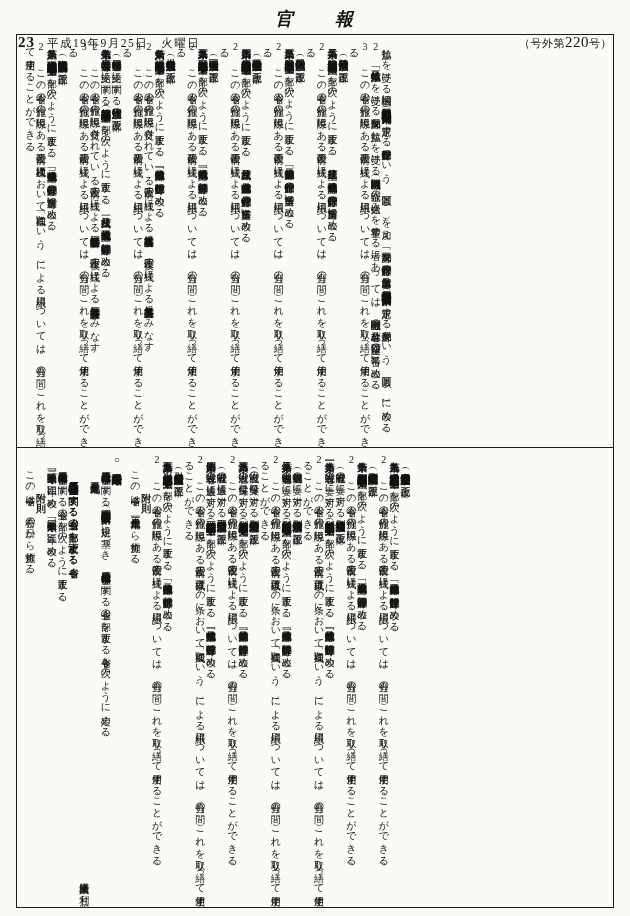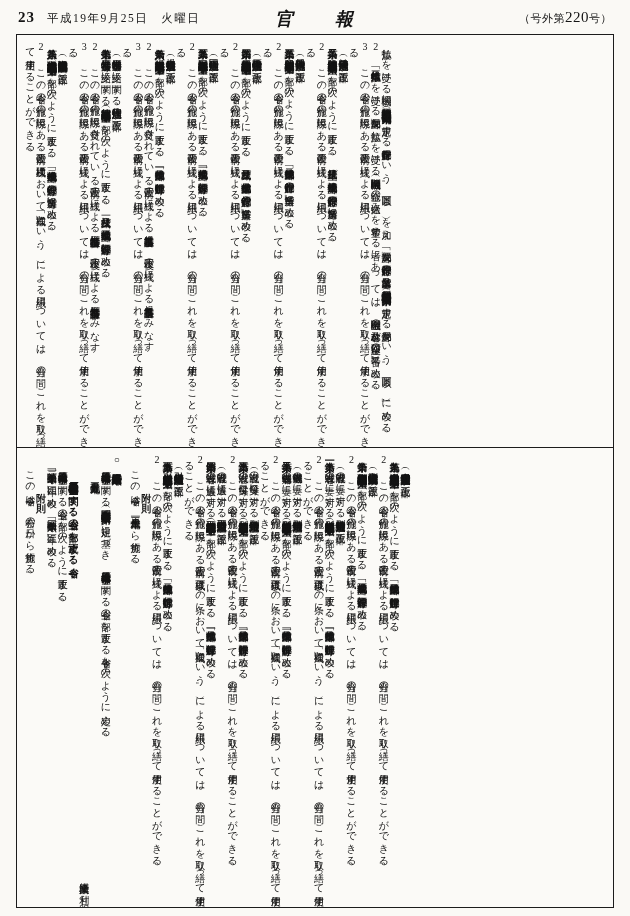--- a/index.html
+++ b/index.html
@@ -21,21 +21,21 @@
     align-items:baseline;
     padding:2px 2px 0;
   }
   .hdr-left { display:flex; align-items:baseline; gap:12px; }
   .page-no { font-size:15px; font-weight:bold; letter-spacing:1px;text-align:center; }
   .hdr-date { font-size:11.5px; letter-spacing:1.5px; }
   .hdr-title {
     position:absolute; left:50%; top:0; transform:translateX(-50%);
     font-size:18px; font-weight:bold; letter-spacing:2px; white-space:nowrap;font-style:italic;
   }
-  .hdr-issue { font-size:11px; letter-spacing:.5px; }
+  .hdr-issue { font-size:11px; letter-spacing:.5px;margin-top:25px; }
   .issue-num { font-size:15px; }
 
   
   .frame { border:1px solid #1c1c1c; height:874px; background:#fbfaf7; }
   .divider { border-top:1px solid #1c1c1c; height:0; }
 
   
   .band {
     writing-mode:vertical-rl;
     text-orientation:upright;

